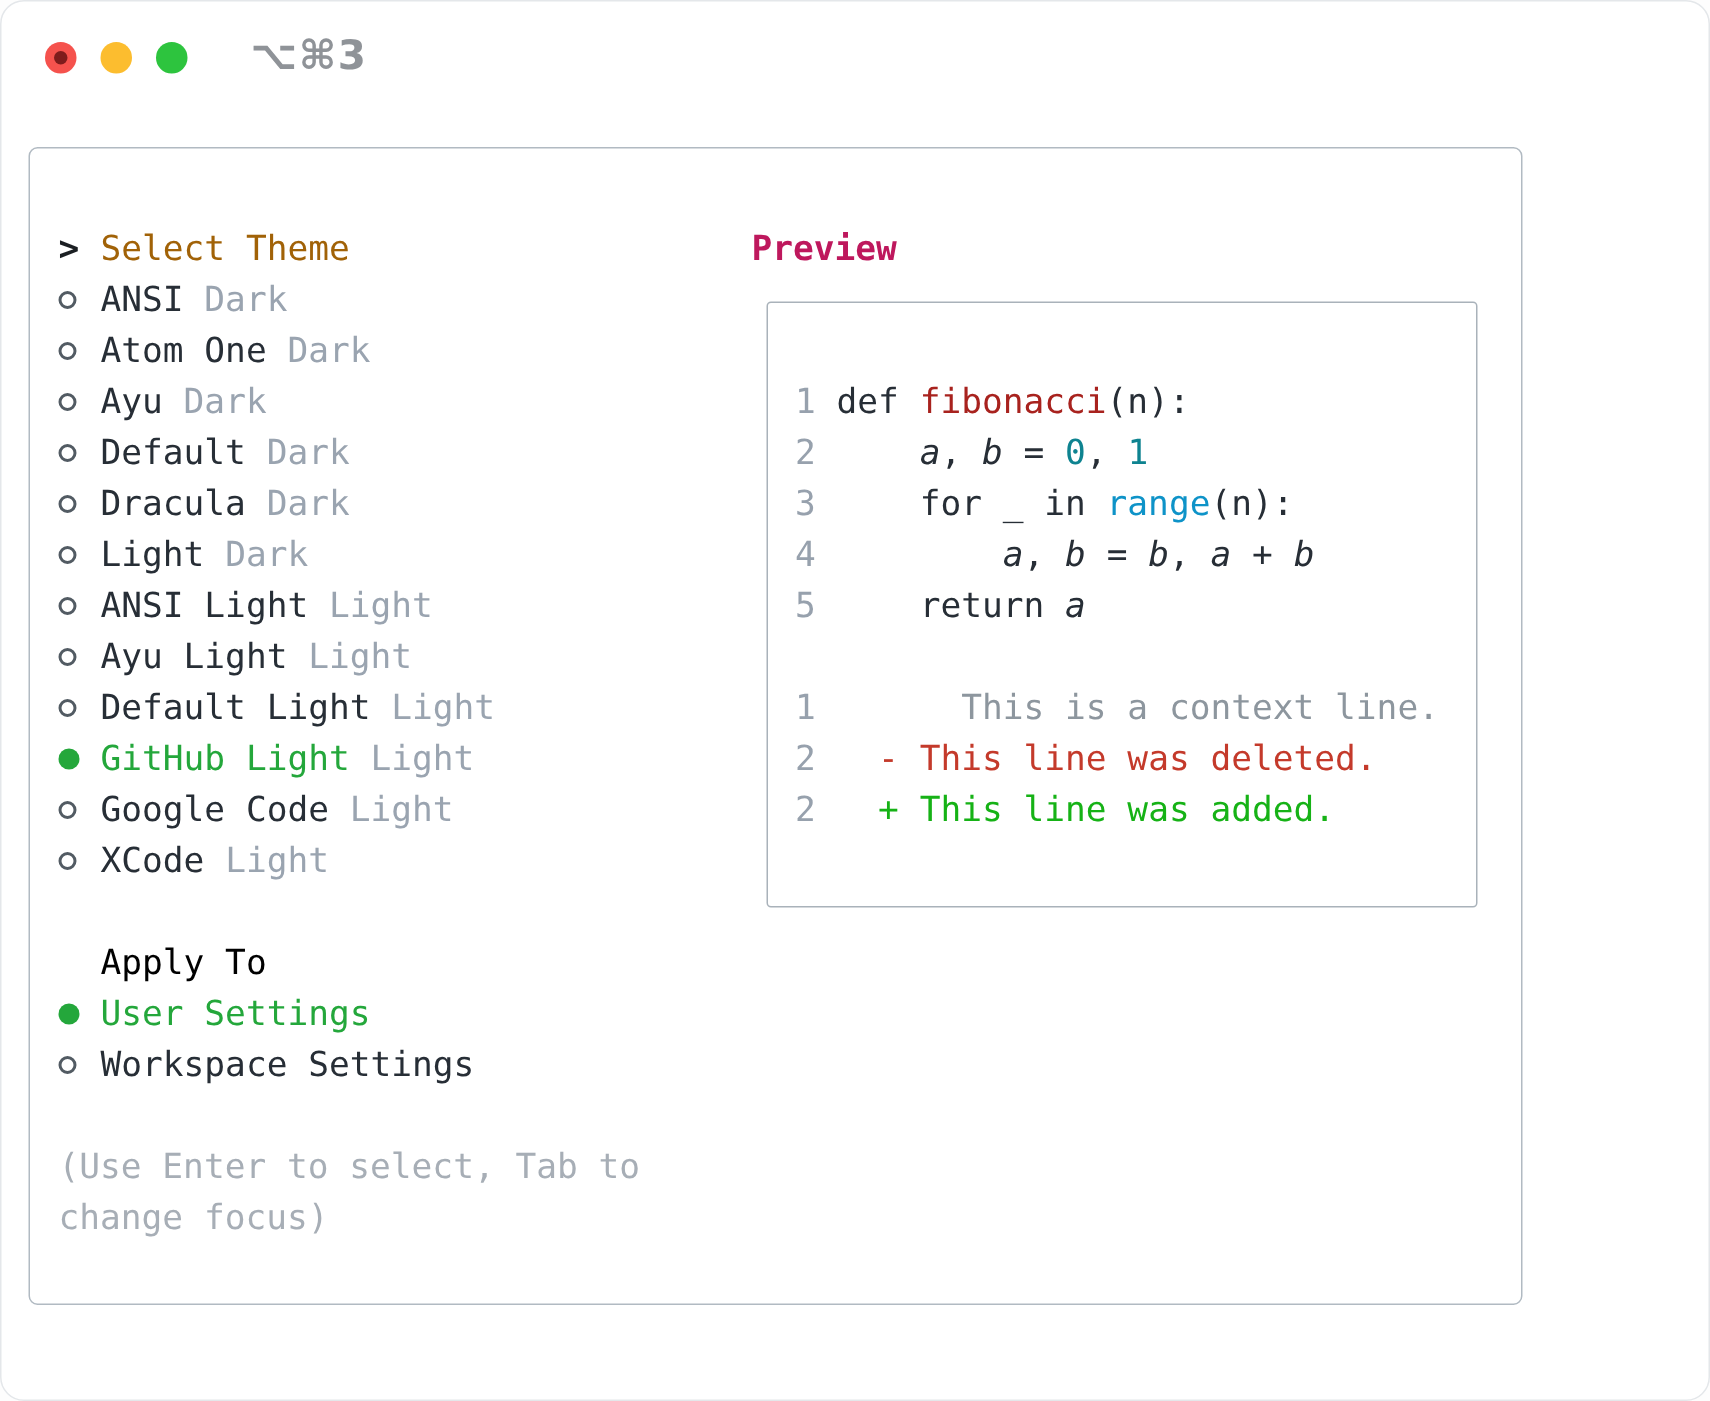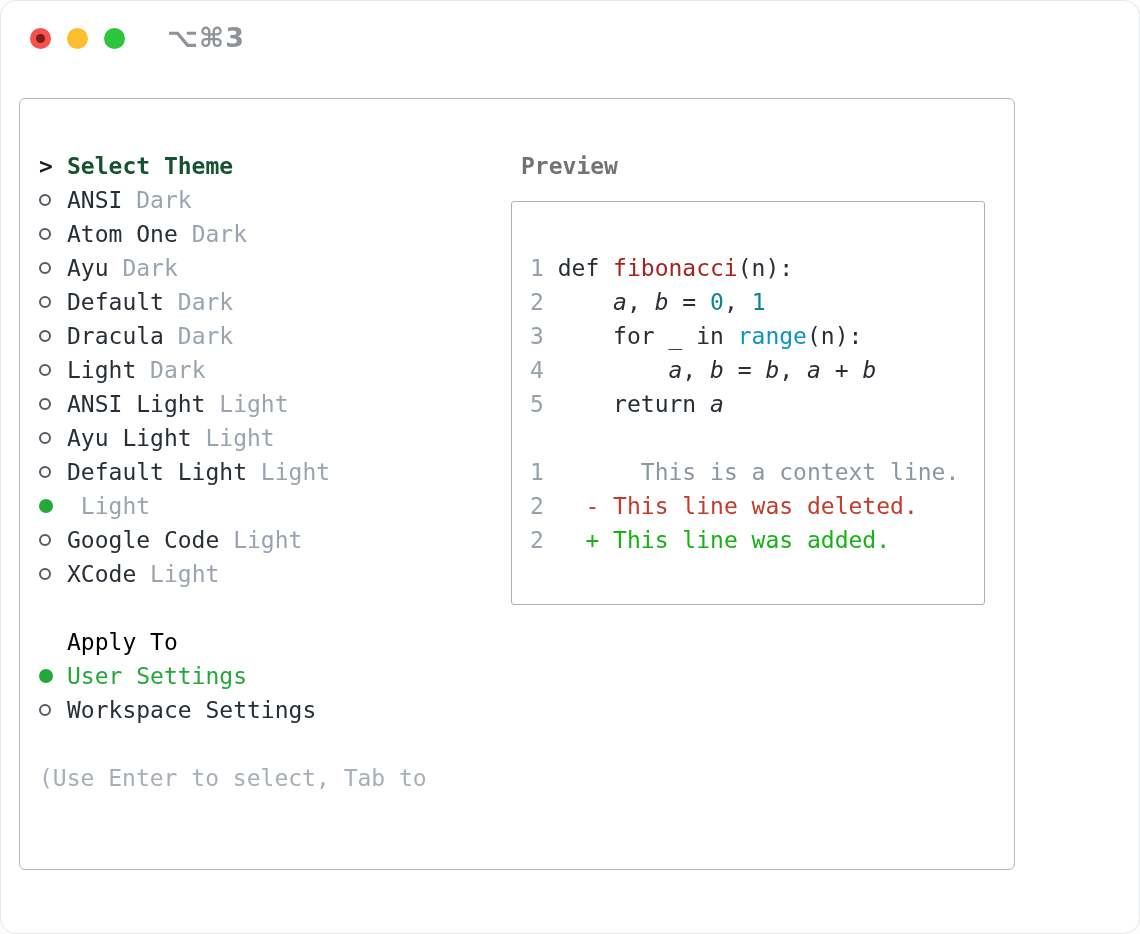--- a/index.html
+++ b/index.html
@@ -16,30 +16,30 @@
   .win-title{position:absolute;left:166px;top:21px;font-family:"DejaVu Sans",sans-serif;
     font-size:27px;font-weight:bold;color:#8f9398;letter-spacing:1px;}
   
   .main-box{position:absolute;left:18px;top:97px;width:996px;height:772px;
     border:1.5px solid #b1bac2;border-radius:6px;box-sizing:border-box;background:#ffffff;}
   .row{height:34px;display:flex;align-items:center;font-size:23px;line-height:34px;white-space:pre;}
   
   .left-col{position:absolute;left:38px;top:148px;}
   .prefix{display:inline-flex;width:28px;flex:0 0 28px;align-items:center;}
   .focus-caret{font-weight:bold;color:#1b1f23;}
-  .hdr{font-weight:bold;color:#14532d;}
+  .hdr{font-weight:normal;color:#a16207;}
   .subhdr{color:#000000;}
   .radio{width:12px;height:12px;border-radius:50%;border:2px solid #525b63;box-sizing:border-box;}
   .radio.on{border:none;background:var(--green_sel);width:14px;height:14px;}
   .item-name{color:var(--text);}
   .item-variant{color:var(--muted);margin-left:1ch;}
   .sel .item-name{color:var(--green_sel);}
   .hint{color:var(--hint);}
   
-  .preview-hdr{position:absolute;left:500px;top:148px;font-weight:bold;color:#737373;margin-left:20px;}
+  .preview-hdr{position:absolute;left:500px;top:148px;font-weight:bold;color:#be185d;}
   .preview-box{position:absolute;left:510px;top:200px;width:474px;height:404px;
     border:1.5px solid #a9b2ba;border-radius:3px;box-sizing:border-box;background:#ffffff;
     padding:49px 0 0 18px;overflow:hidden;}
   .tok-ln{color:var(--ln);}
   .tok-code{color:var(--text);}
   .tok-func{color:var(--func);}
   .tok-num{color:var(--num);}
   .tok-builtin{color:var(--builtin);text-align:right;}
   .tok-ctx{color:var(--ctx);}
   .tok-del{color:var(--del);}
@@ -67,34 +67,35 @@
     <div id="theme-list">
         <div class="row"><span class="prefix"><span class="radio"></span></span><span class="item-name">ANSI</span><span class="item-variant">Dark</span></div>
         <div class="row"><span class="prefix"><span class="radio"></span></span><span class="item-name">Atom One</span><span class="item-variant">Dark</span></div>
         <div class="row"><span class="prefix"><span class="radio"></span></span><span class="item-name">Ayu</span><span class="item-variant">Dark</span></div>
         <div class="row"><span class="prefix"><span class="radio"></span></span><span class="item-name">Default</span><span class="item-variant">Dark</span></div>
         <div class="row"><span class="prefix"><span class="radio"></span></span><span class="item-name">Dracula</span><span class="item-variant">Dark</span></div>
         <div class="row"><span class="prefix"><span class="radio"></span></span><span class="item-name">Light</span><span class="item-variant">Dark</span></div>
         <div class="row"><span class="prefix"><span class="radio"></span></span><span class="item-name">ANSI Light</span><span class="item-variant">Light</span></div>
         <div class="row"><span class="prefix"><span class="radio"></span></span><span class="item-name">Ayu Light</span><span class="item-variant">Light</span></div>
         <div class="row"><span class="prefix"><span class="radio"></span></span><span class="item-name">Default Light</span><span class="item-variant">Light</span></div>
-        <div class="row sel"><span class="prefix"><span class="radio on"></span></span><span class="item-variant">Light</span></div>
+        <div class="row sel"><span class="prefix"><span class="radio on"></span></span><span class="item-name">GitHub Light</span><span class="item-variant">Light</span></div>
         <div class="row"><span class="prefix"><span class="radio"></span></span><span class="item-name">Google Code</span><span class="item-variant">Light</span></div>
         <div class="row"><span class="prefix"><span class="radio"></span></span><span class="item-name">XCode</span><span class="item-variant">Light</span></div>
       </div>
     <div class="row"></div>
     <div class="row">
       <span class="prefix"></span><span class="subhdr">Apply To</span>
     </div>
     <div id="apply-list">
         <div class="row sel"><span class="prefix"><span class="radio on"></span></span><span class="item-name">User Settings</span></div>
         <div class="row"><span class="prefix"><span class="radio"></span></span><span class="item-name">Workspace Settings</span></div>
       </div>
     <div class="row"></div>
     <div class="row hint">(Use Enter to select, Tab to</div>
+    <div class="row hint">change focus)</div>
   </div>
 
   <div class="row preview-hdr">Preview</div>
 
   <div class="preview-box" id="preview-box">
       <div class="row"><span class="tok-ln">1 </span><span class="tok-code">def </span><span class="tok-func">fibonacci</span><span class="tok-code">(n):</span></div>
       <div class="row"><span class="tok-ln">2 </span><span class="tok-code">    </span><span class="tok-code it">a</span><span class="tok-code">, </span><span class="tok-code it">b</span><span class="tok-code"> = </span><span class="tok-num">0</span><span class="tok-code">, </span><span class="tok-num">1</span></div>
       <div class="row"><span class="tok-ln">3 </span><span class="tok-code">    for _ in </span><span class="tok-builtin">range</span><span class="tok-code">(n):</span></div>
       <div class="row"><span class="tok-ln">4 </span><span class="tok-code">        </span><span class="tok-code it">a</span><span class="tok-code">, </span><span class="tok-code it">b</span><span class="tok-code"> = </span><span class="tok-code it">b</span><span class="tok-code">, </span><span class="tok-code it">a</span><span class="tok-code"> + </span><span class="tok-code it">b</span></div>
       <div class="row"><span class="tok-ln">5 </span><span class="tok-code">    return </span><span class="tok-code it">a</span></div>

